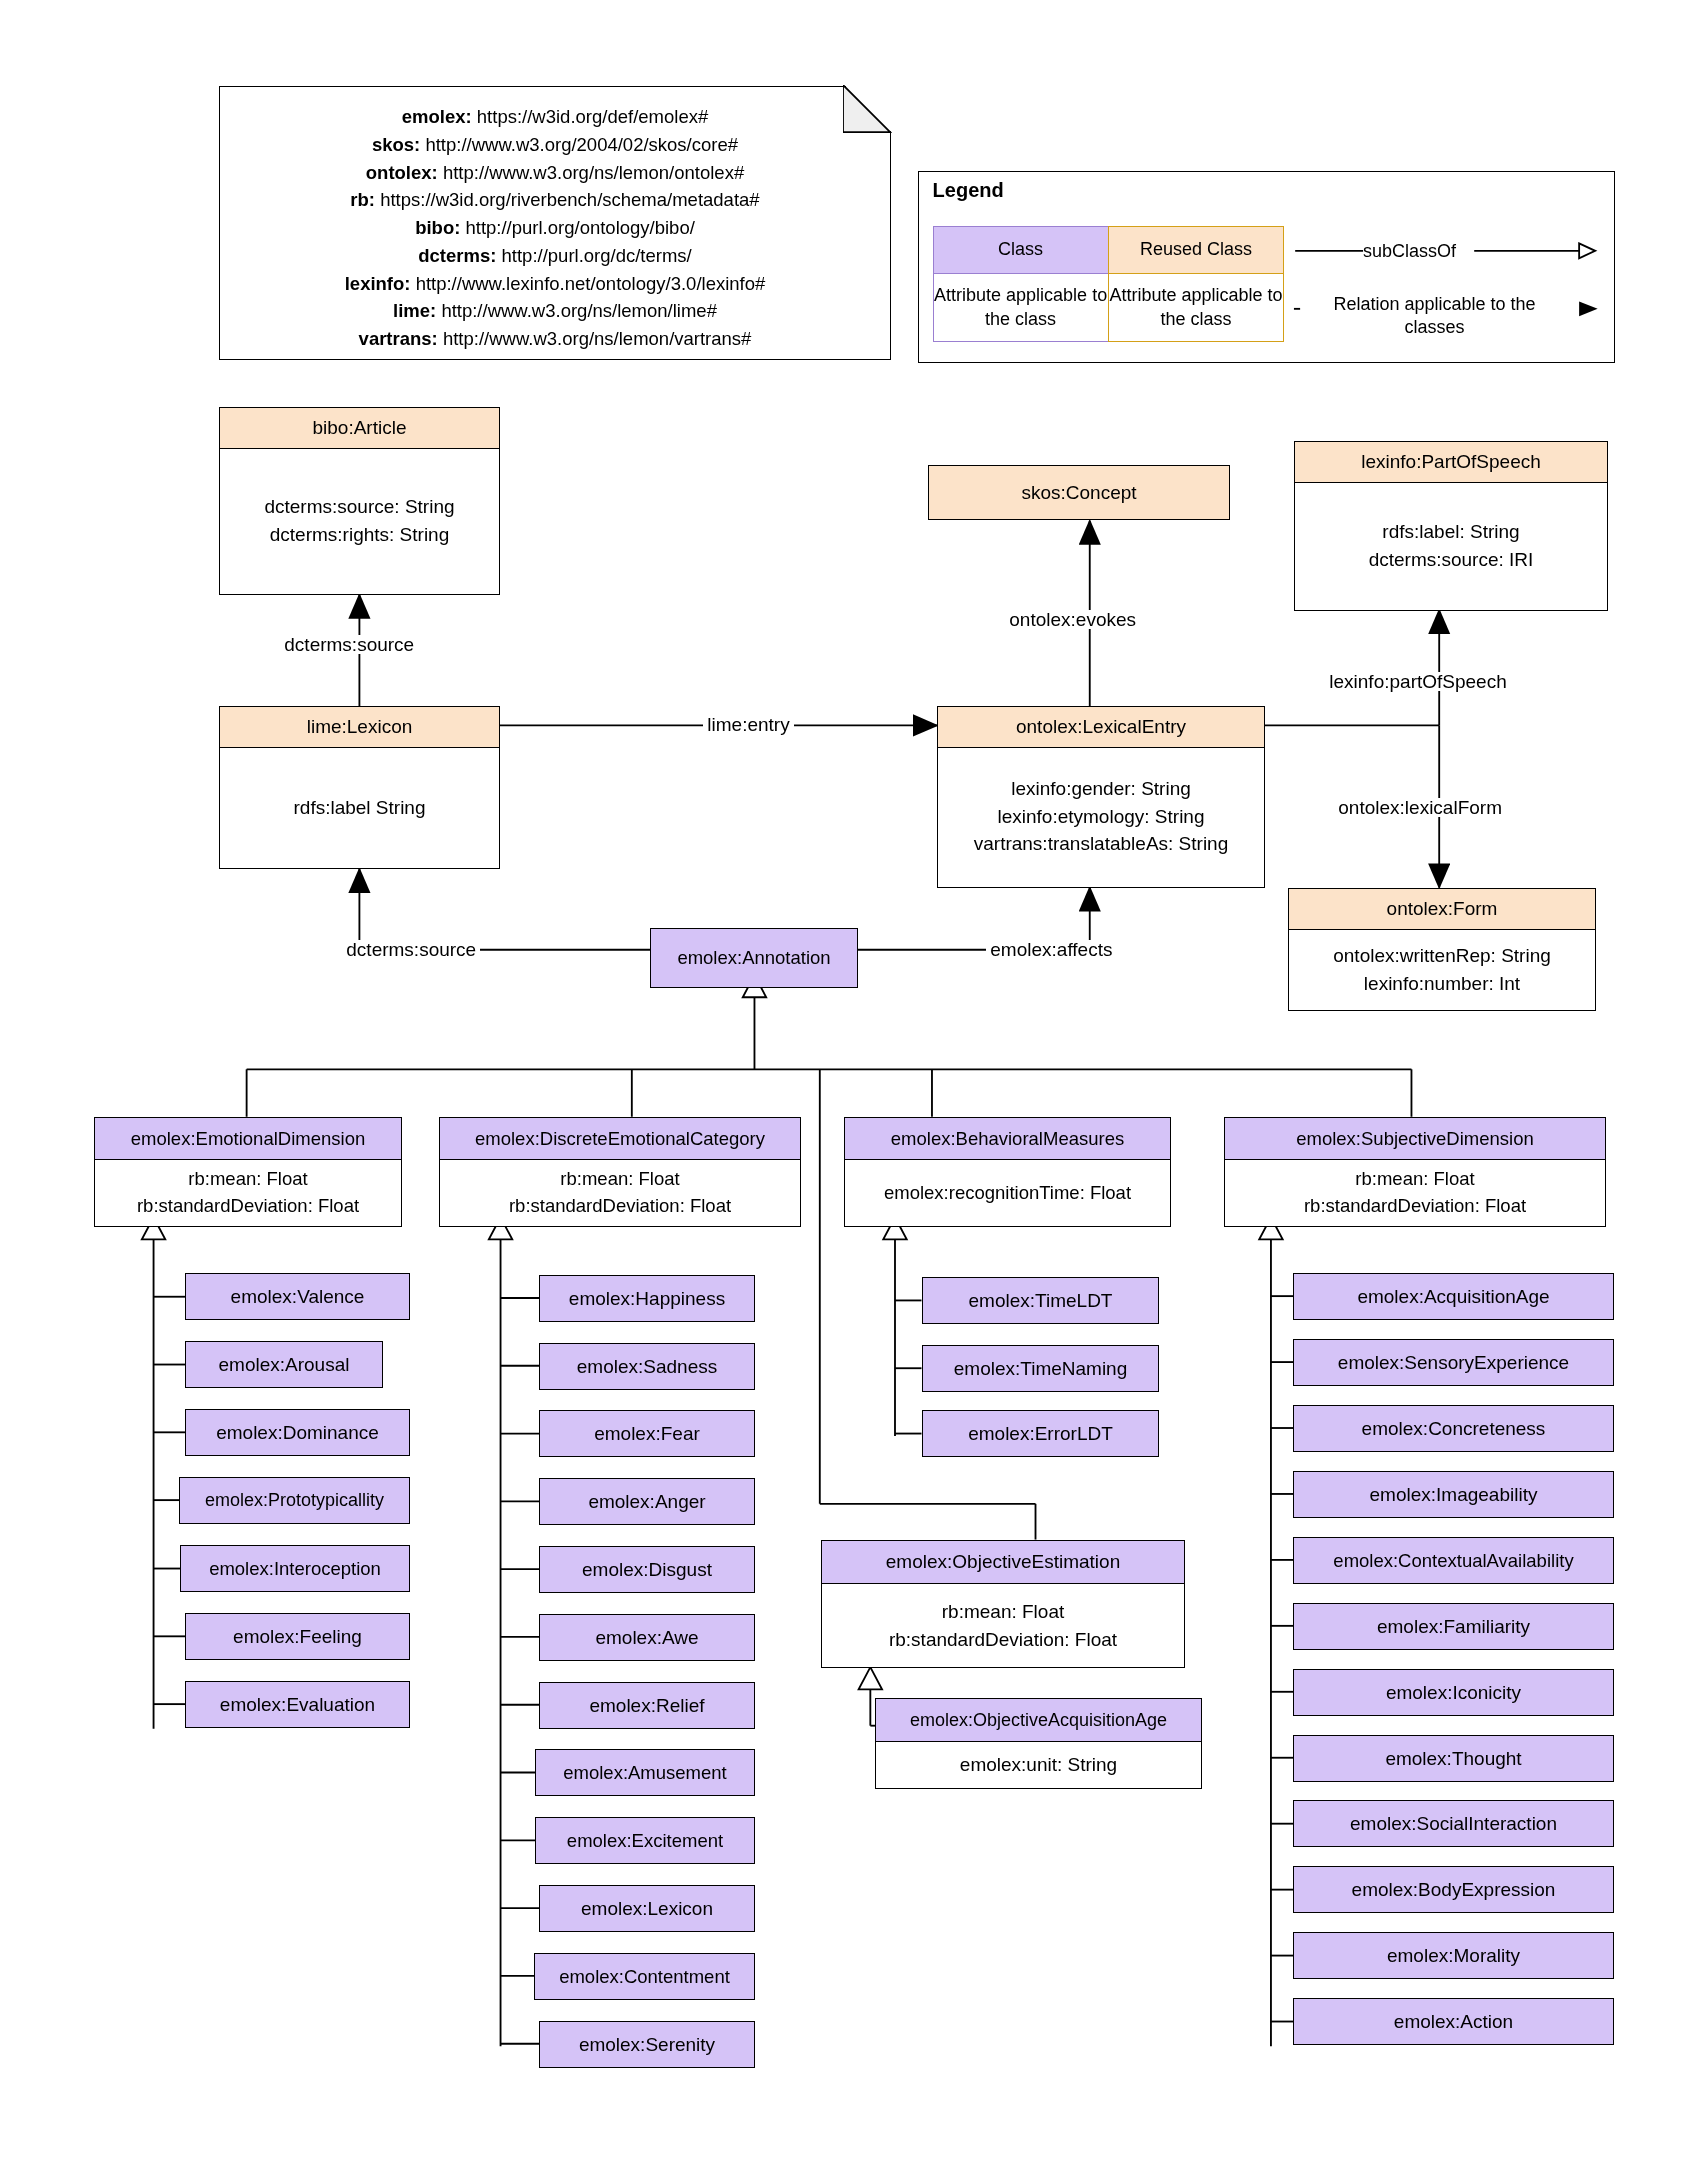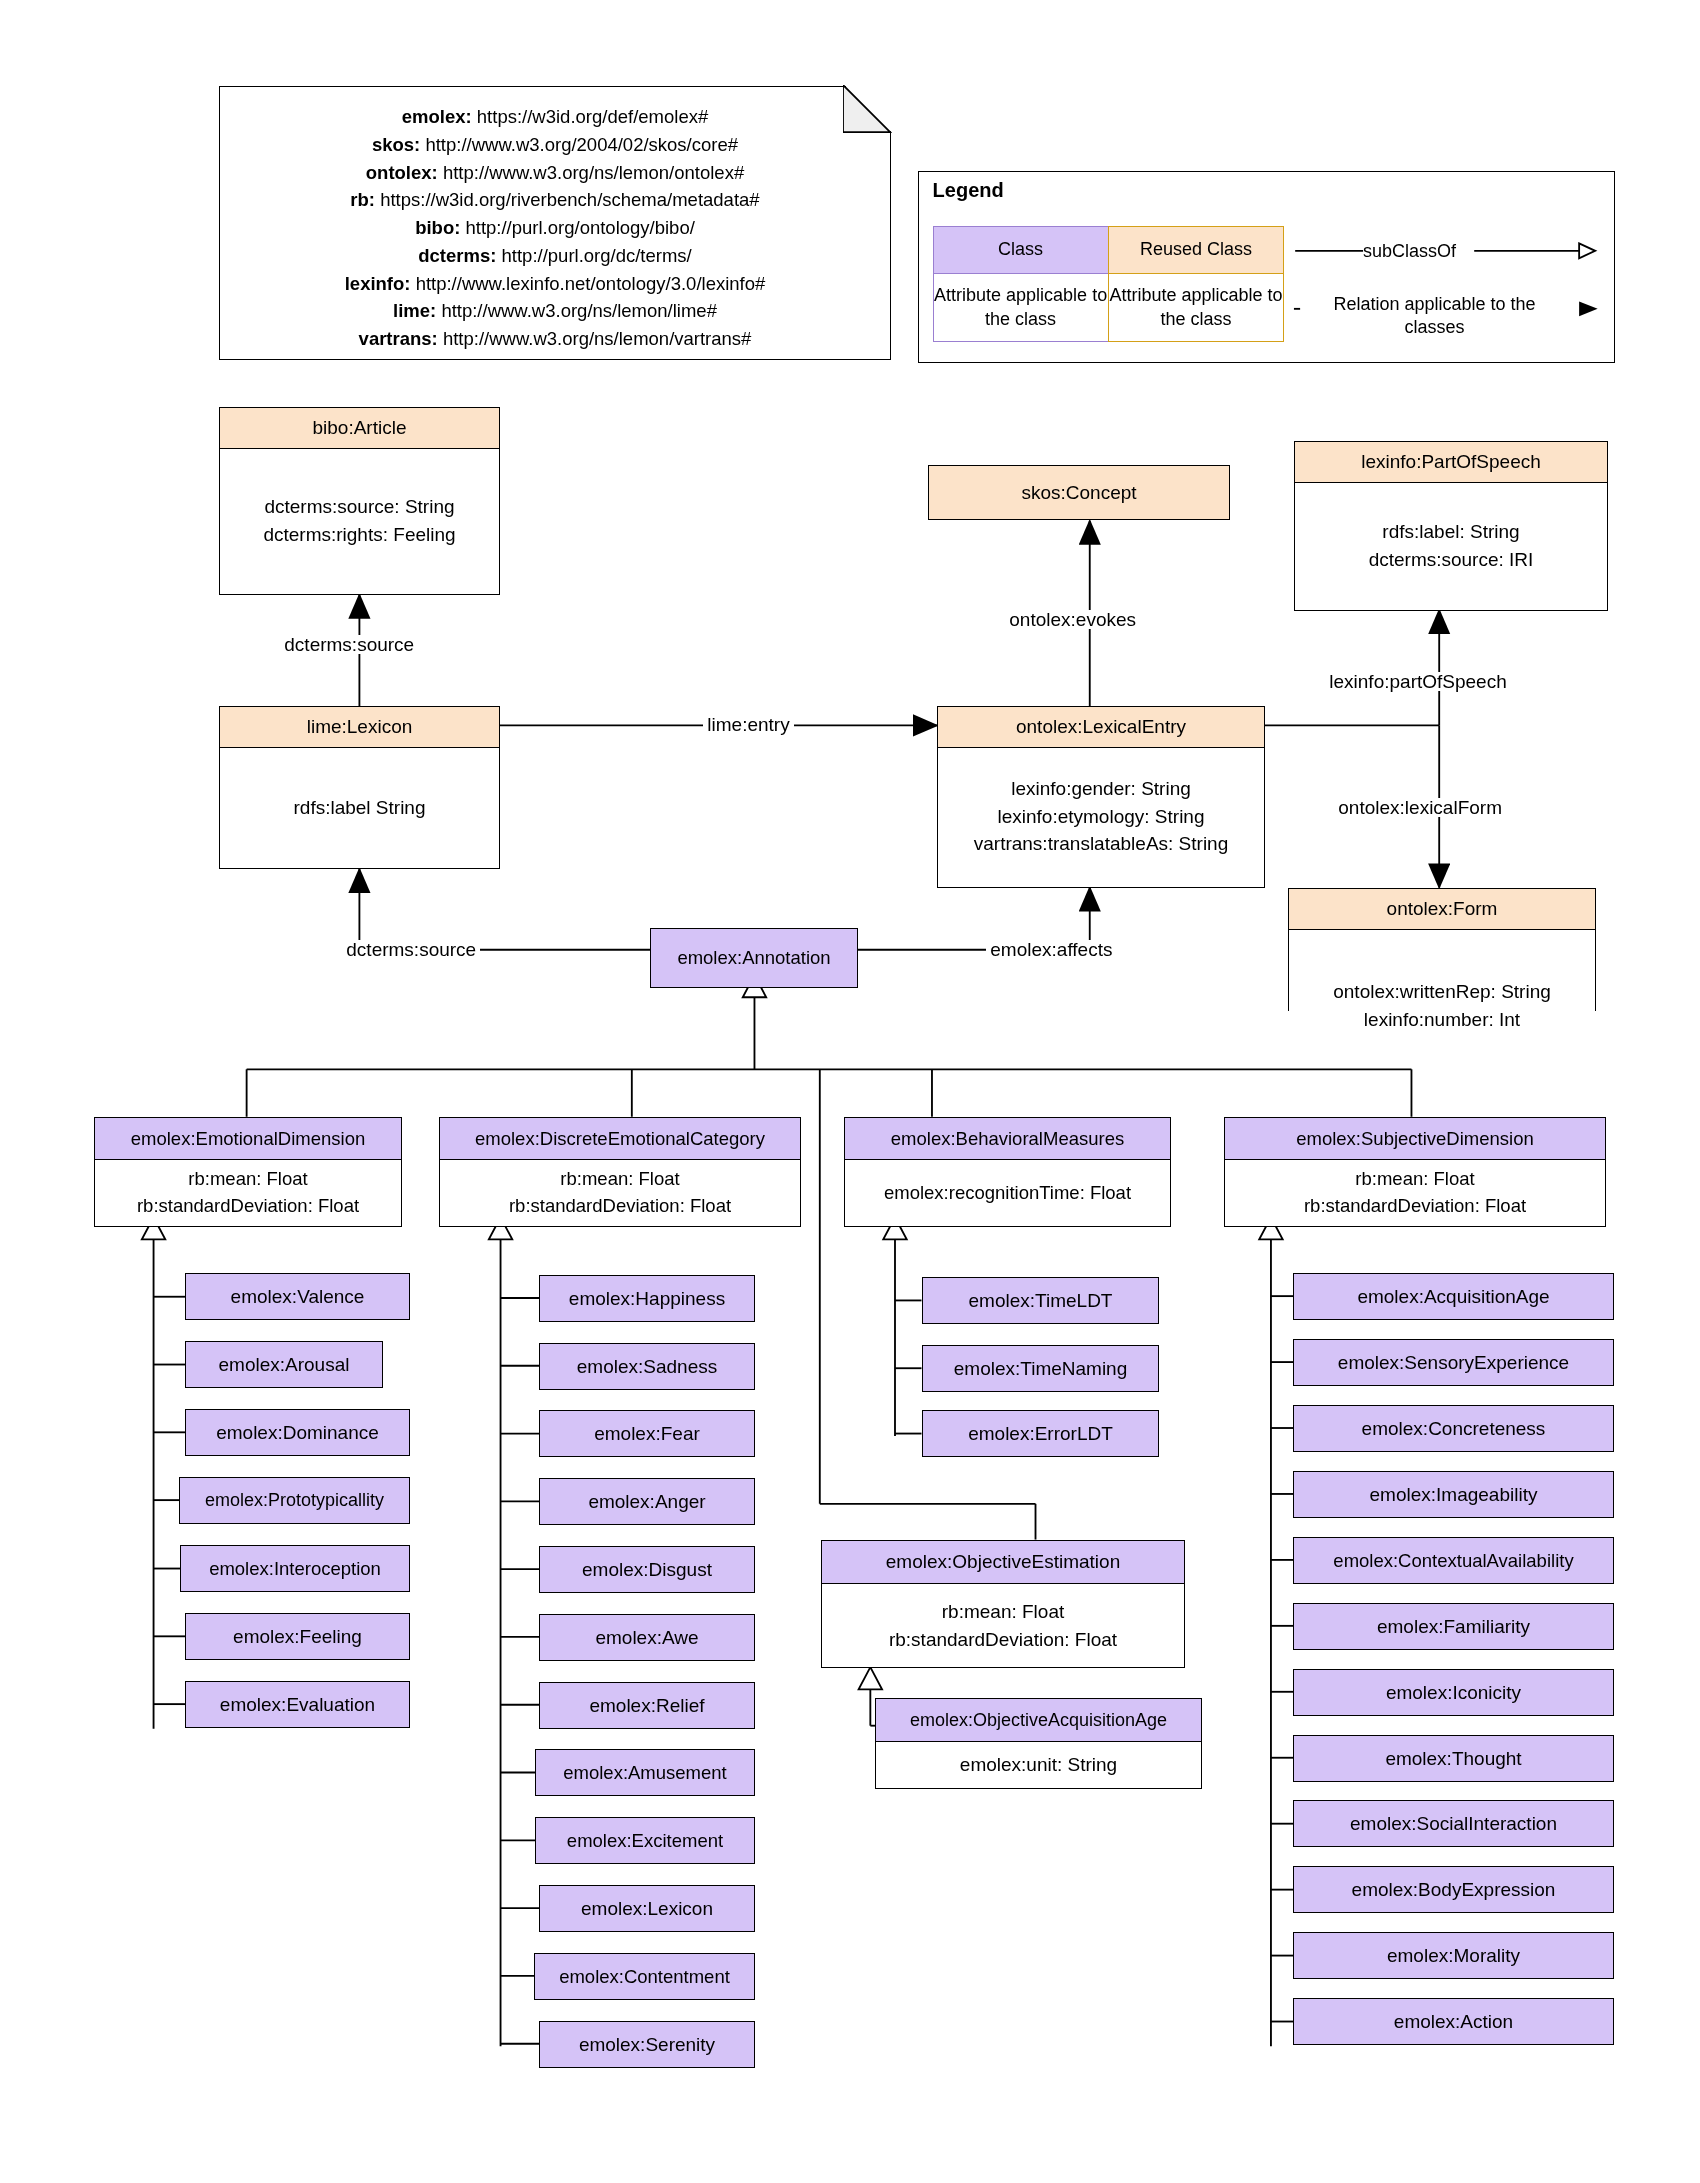--- a/index.html
+++ b/index.html
@@ -207,21 +207,21 @@
     <div class="legtext" style="left:444px;top:68px;">subClassOf</div>
     <div class="legtext" style="left:383px;top:121px;width:265px;white-space:normal;">
       <span>Relation applicable to the classes</span>
     </div>
   </div>
 
   <div class="box" style="left:219px;top:407px;width:281px;height:188px;">
     <div class="hdr orange" style="height:41px;">bibo:Article</div>
     <div class="attrs" style="height:144px;">
       <div>dcterms:source: String</div>
-      <div>dcterms:rights: Feeling</div>
+      <div>dcterms:rights: String</div>
     </div>
   </div>
 
   <div class="box" style="left:219px;top:706px;width:281px;height:163px;">
     <div class="hdr orange" style="height:41px;">lime:Lexicon</div>
     <div class="attrs" style="height:119px;">
       <div>rdfs:label String</div>
     </div>
   </div>
 
@@ -241,21 +241,21 @@
     <div class="hdr orange" style="height:41px;">ontolex:LexicalEntry</div>
     <div class="attrs" style="height:137px;">
       <div>lexinfo:gender: String</div>
       <div>lexinfo:etymology: String</div>
       <div>vartrans:translatableAs: String</div>
     </div>
   </div>
 
   <div class="box" style="left:1288px;top:888px;width:308px;height:123px;">
     <div class="hdr orange" style="height:41px;text-align:right;">ontolex:Form</div>
-    <div class="attrs" style="height:79px;margin-top:36px;">
+    <div class="attrs" style="height:79px;">
       <div>ontolex:writtenRep: String</div>
       <div>lexinfo:number: Int</div>
     </div>
   </div>
 
   <div class="box" style="left:650px;top:928px;width:208px;height:60px;">
     <div class="hdr purple" style="height:100%;border-bottom:none;font-size:18.5px;">emolex:Annotation</div>
   </div>
 
   <div class="edgelabel" style="left:280px;top:635px;">dcterms:source</div>

